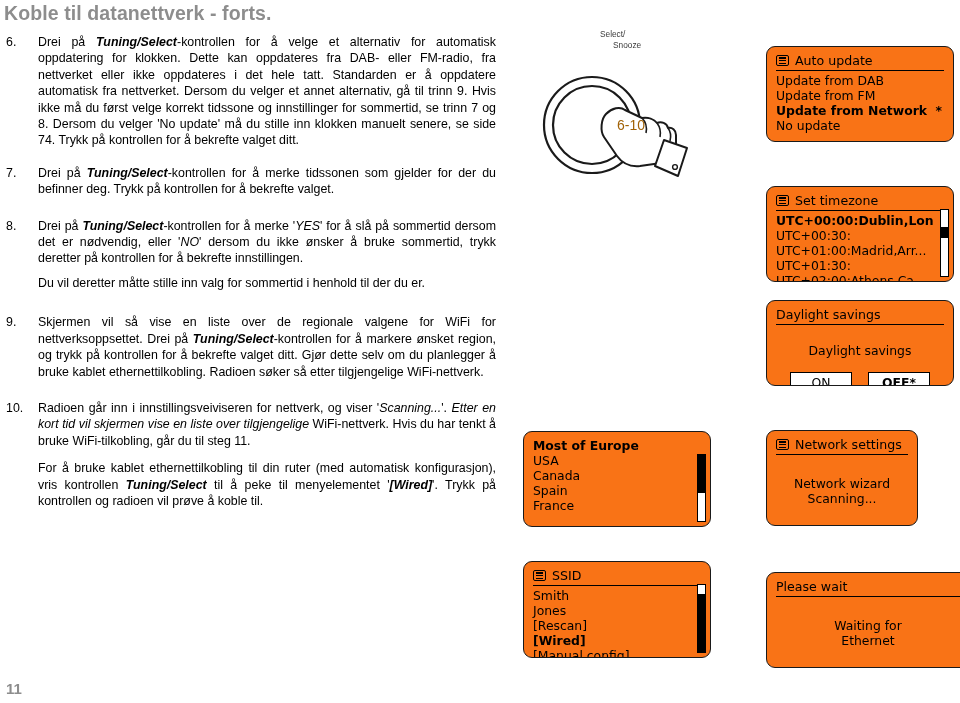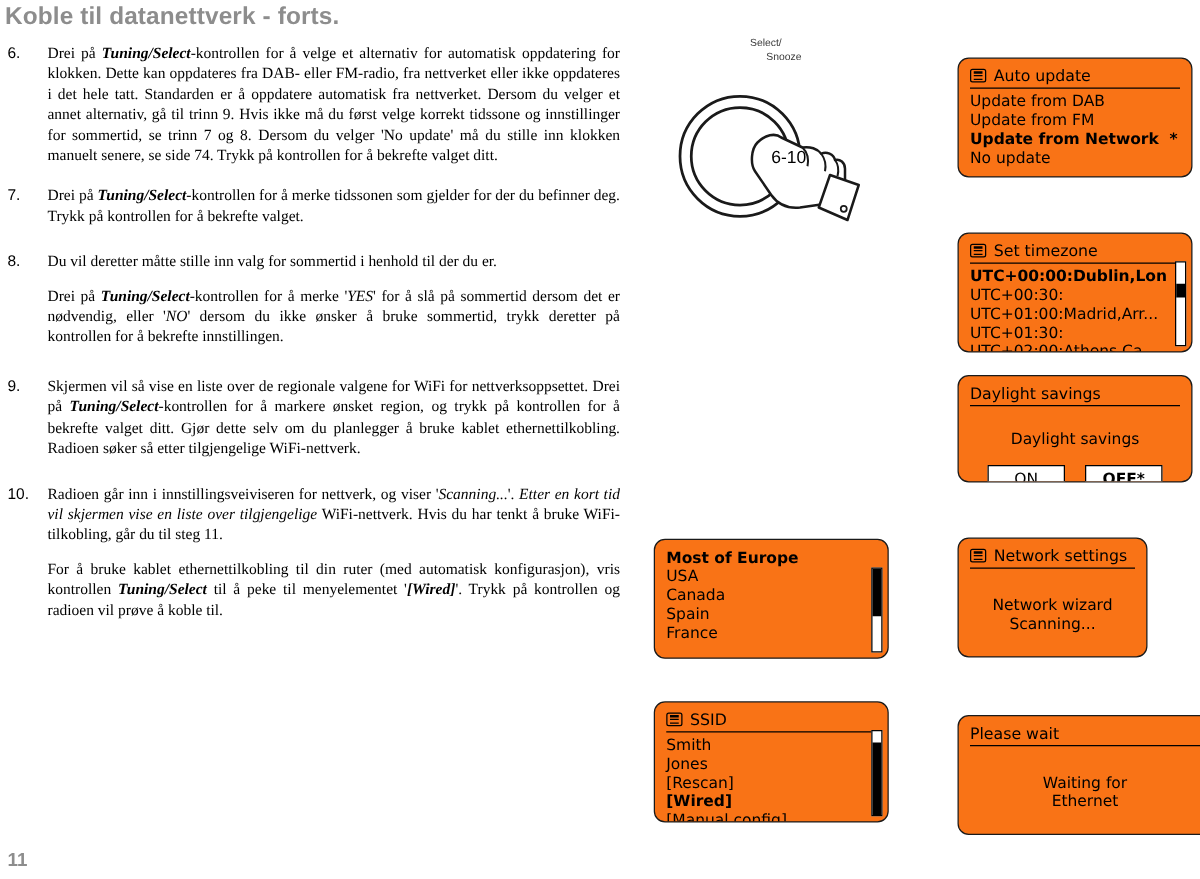--- a/index.html
+++ b/index.html
@@ -47,21 +47,21 @@
     text-align: left;
     font-size: 12.4px;
     line-height: 16.4px;
   }
   .step-body {
     margin-left: 38px;
     font-size: 12.4px;
     line-height: 16.4px;
     text-align: justify;
   }
-  .step-body p { margin: 0 0 8px 0; font-family: Liberation Serif, serif; }
+  .step-body p { margin: 0 0 8px 0; }
   .step-body p:last-child { margin-bottom: 0; }
   .bi { font-weight: bold; font-style: italic; }
   .it { font-style: italic; }
 
   
   #dial-wrap {
     position: absolute;
     left: 524px; top: 24px;
     width: 215px; height: 165px;
   }
@@ -71,21 +71,21 @@
     font-size: 8.3px;
     line-height: 10.5px;
     color: #3a3a3a;
     text-align: left;
   }
   #dial-step {
     position: absolute;
     left: 93px; top: 93px;
     font-size: 14px;
     font-weight: normal;
-    color: #000000;
+    color: #a16207;
     z-index: 5;
   }
 
   
   .lcd {
     position: absolute;
     background: #f97316;
     border: 1.6px solid #1a1a1a;
     border-radius: 9px;
     overflow: hidden;
@@ -216,22 +216,22 @@
     <div class="step" style="margin-bottom:20px;">
       <div class="step-num">7.</div>
       <div class="step-body">
         <p>Drei på <span class="bi">Tuning/Select</span>-kontrollen for å merke tidssonen som gjelder for der du befinner deg. Trykk på kontrollen for å bekrefte valget.</p>
       </div>
     </div>
 
     <div class="step" style="margin-bottom:23px;">
       <div class="step-num">8.</div>
       <div class="step-body">
+        <p>Drei på <span class="bi">Tuning/Select</span>-kontrollen for å merke '<span class="it">YES</span>' for å slå på sommertid dersom det er nødvendig, eller '<span class="it">NO</span>' dersom du ikke ønsker å bruke sommertid, trykk deretter på kontrollen for å bekrefte innstillingen.</p>
         <p style="margin-bottom:11px;">Du vil deretter måtte stille inn valg for sommertid i henhold til der du er.</p>
-        <p>Drei på <span class="bi">Tuning/Select</span>-kontrollen for å merke '<span class="it">YES</span>' for å slå på sommertid dersom det er nødvendig, eller '<span class="it">NO</span>' dersom du ikke ønsker å bruke sommertid, trykk deretter på kontrollen for å bekrefte innstillingen.</p>
       </div>
     </div>
 
     <div class="step" style="margin-bottom:20px;">
       <div class="step-num">9.</div>
       <div class="step-body">
         <p>Skjermen vil så vise en liste over de regionale valgene for WiFi for nettverksoppsettet. Drei på <span class="bi">Tuning/Select</span>-kontrollen for å markere ønsket region, og trykk på kontrollen for å bekrefte valget ditt. Gjør dette selv om du planlegger å bruke kablet ethernettilkobling. Radioen søker så etter tilgjengelige WiFi-nettverk.</p>
       </div>
     </div>
 

